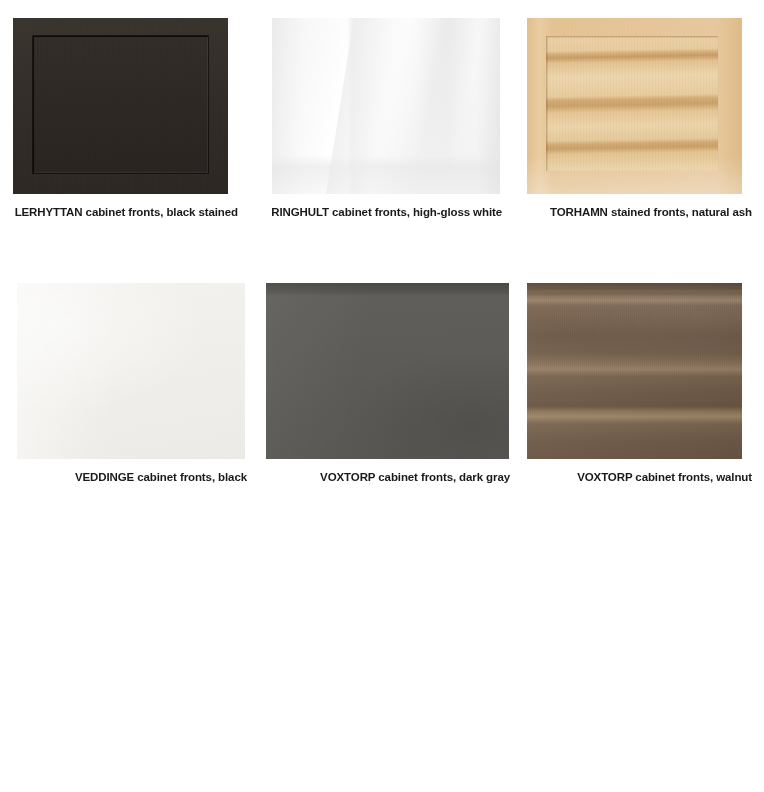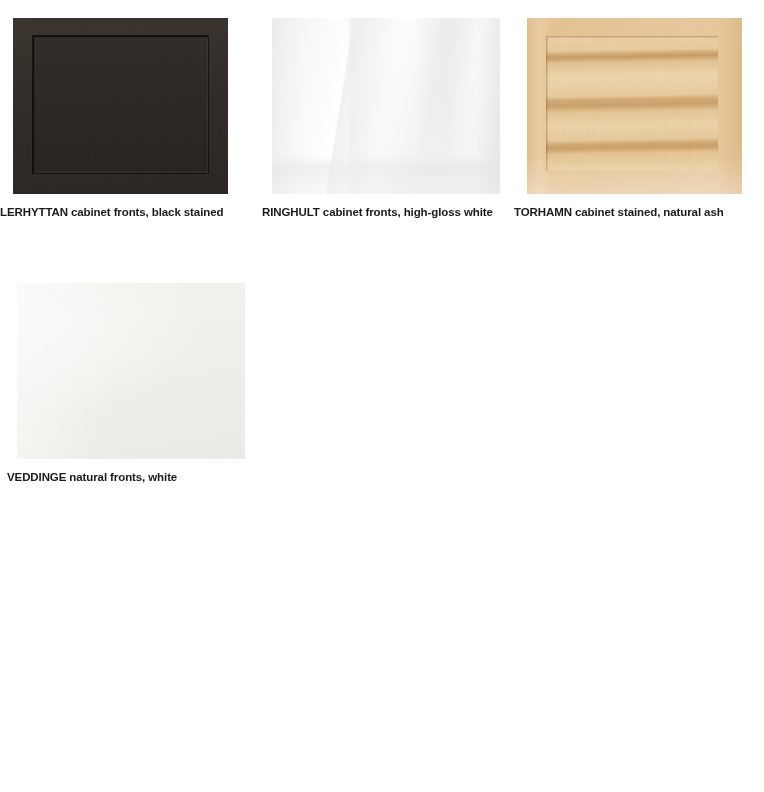--- a/index.html
+++ b/index.html
@@ -22,20 +22,21 @@
     box-sizing: border-box;
     display: grid;
     grid-template-columns: 255px 259px 250px;
     grid-template-rows: 265px 260px 267px;
     padding: 0;
   }
 
   .tile {
     position: relative;
     box-sizing: border-box;
+    text-align: right;
   }
 
   .swatch-wrap {
     position: absolute;
     left: 13px;
     top: 18px;
     width: 215px;
     height: 176px;
   }
   .tile.col2 .swatch-wrap { left: 17px; }
@@ -327,27 +328,39 @@
       <div class="swatch mat-ringhult"></div>
     </div>
     <div class="caption">RINGHULT cabinet fronts, high-gloss white</div>
   </div>
 
 
   <div class="tile col1">
     <div class="swatch-wrap">
       <div class="swatch mat-torhamn"></div>
     </div>
-    <div class="caption">TORHAMN cabinet stained, natural ash</div>
+    <div class="caption">TORHAMN stained fronts, natural ash</div>
   </div>
 
   <div class="tile col2">
     <div class="swatch-wrap">
       <div class="swatch mat-veddinge"></div>
     </div>
-    <div class="caption">VEDDINGE natural fronts, white</div>
-  </div>
-
-
+    <div class="caption">VEDDINGE cabinet fronts, black</div>
+  </div>
+
+  <div class="tile col3">
+    <div class="swatch-wrap">
+      <div class="swatch mat-voxtorp-dark"></div>
+    </div>
+    <div class="caption">VOXTORP cabinet fronts, dark gray</div>
+  </div>
+
+  <div class="tile col1">
+    <div class="swatch-wrap">
+      <div class="swatch mat-walnut"></div>
+    </div>
+    <div class="caption">VOXTORP cabinet fronts, walnut</div>
+  </div>
 
 
 
 </div>
 
 </body></html>

